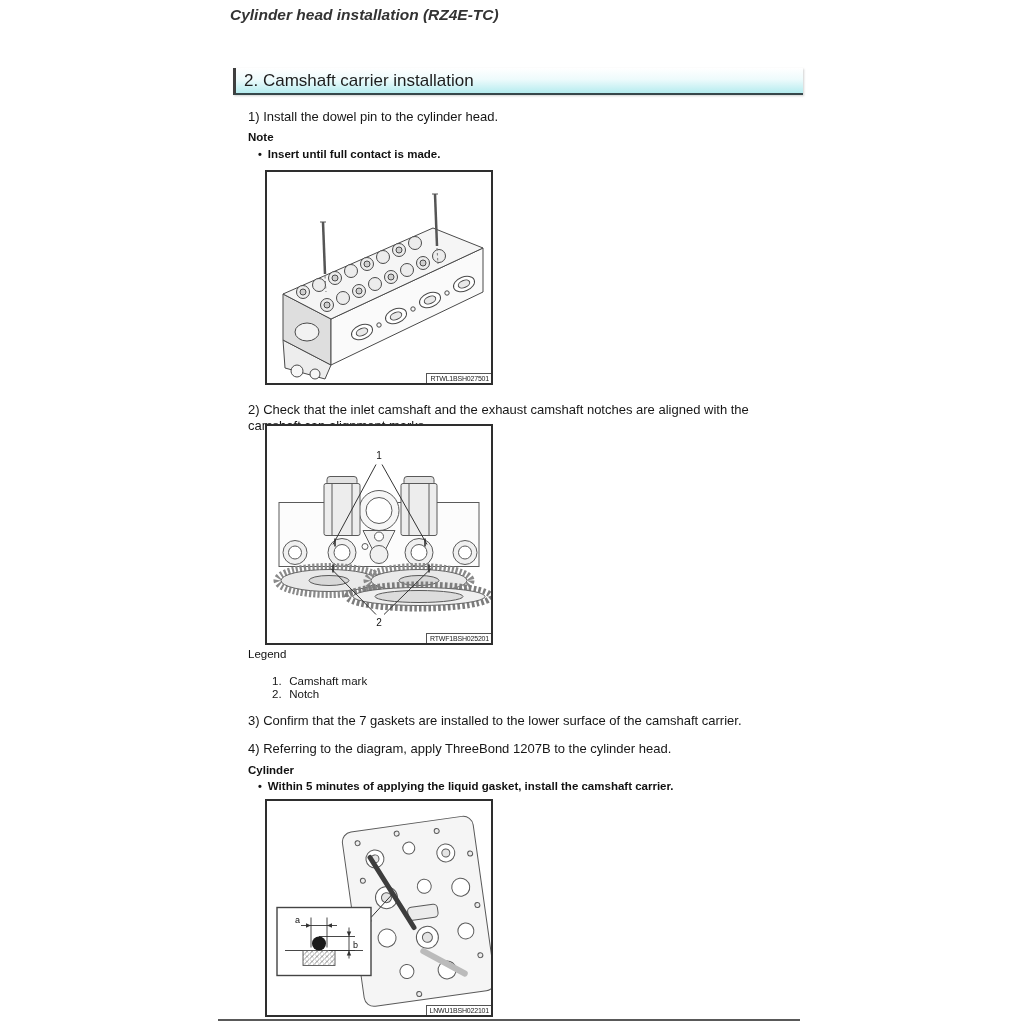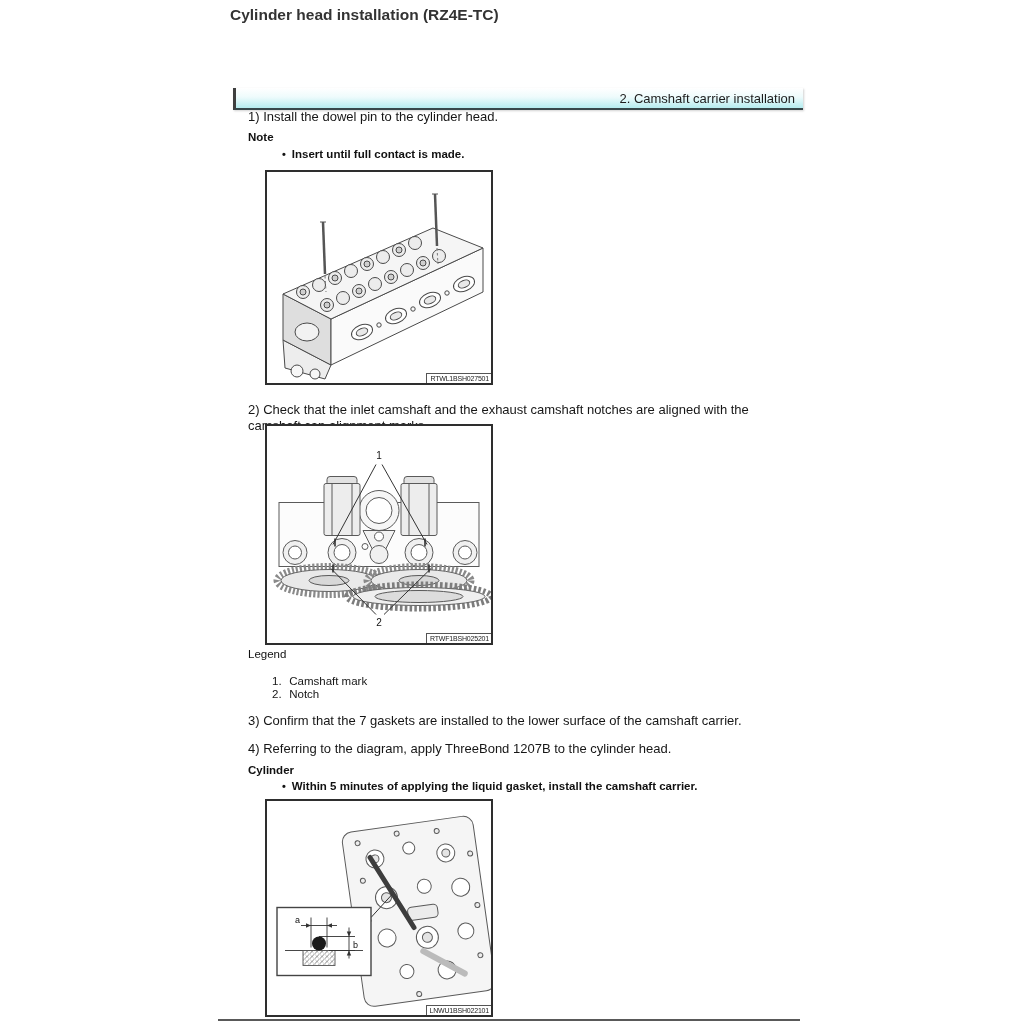--- a/index.html
+++ b/index.html
@@ -3,43 +3,42 @@
 <meta charset="utf-8">
 <style>
   html,body{margin:0;padding:0;}
   body{
     width:1024px;height:1024px;position:relative;overflow:hidden;
     background:#ffffff;color:#1a1a1a;
     font-family:"Liberation Sans", sans-serif;
   }
   .page-title{
     position:absolute;left:230px;top:6px;
-    font-size:15.5px;font-weight:bold;color:#333;
+    font-size:15.5px;font-weight:bold;color:#333;font-style:italic;
   }
   .section-bar{
-    position:absolute;left:233px;top:88px;width:551px;
+    position:absolute;left:233px;top:68px;width:551px;
     border-left:3px solid #3f3f3f;
     border-bottom:2px solid #37474a;
     background:linear-gradient(to bottom,#ffffff 0%,#eefbfc 45%,#b5ecef 100%);
-    font-size:13px;color:#1d1d1d;
+    font-size:17px;color:#1d1d1d;
     padding:3px 8px 2px 8px;
     box-shadow:1px 1px 2px rgba(0,0,0,0.18);
-    text-align:right;
   }
   .step{
     position:absolute;left:248px;width:552px;
     font-size:13px;color:#161616;line-height:1.25;
   }
   .blk-heading{
     position:absolute;left:248px;
     font-size:11.5px;font-weight:bold;color:#111;text-align:right;
   }
   .blk-bullet{
     position:absolute;left:258px;width:540px;
-    font-size:11.5px;font-weight:bold;color:#111;margin-left:24px;
+    font-size:11.5px;font-weight:bold;color:#111;
   }
   .blk-bullet .dot{font-size:11px;margin-right:6px;}
   .legend-item{
     position:absolute;left:272px;
     font-size:11.5px;color:#161616;
   }
   .legend-item .num{display:inline-block;min-width:14px;}
   .figure{
     position:absolute;left:265px;width:228px;
     border:2px solid #2e2e2e;background:#fff;box-sizing:border-box;

